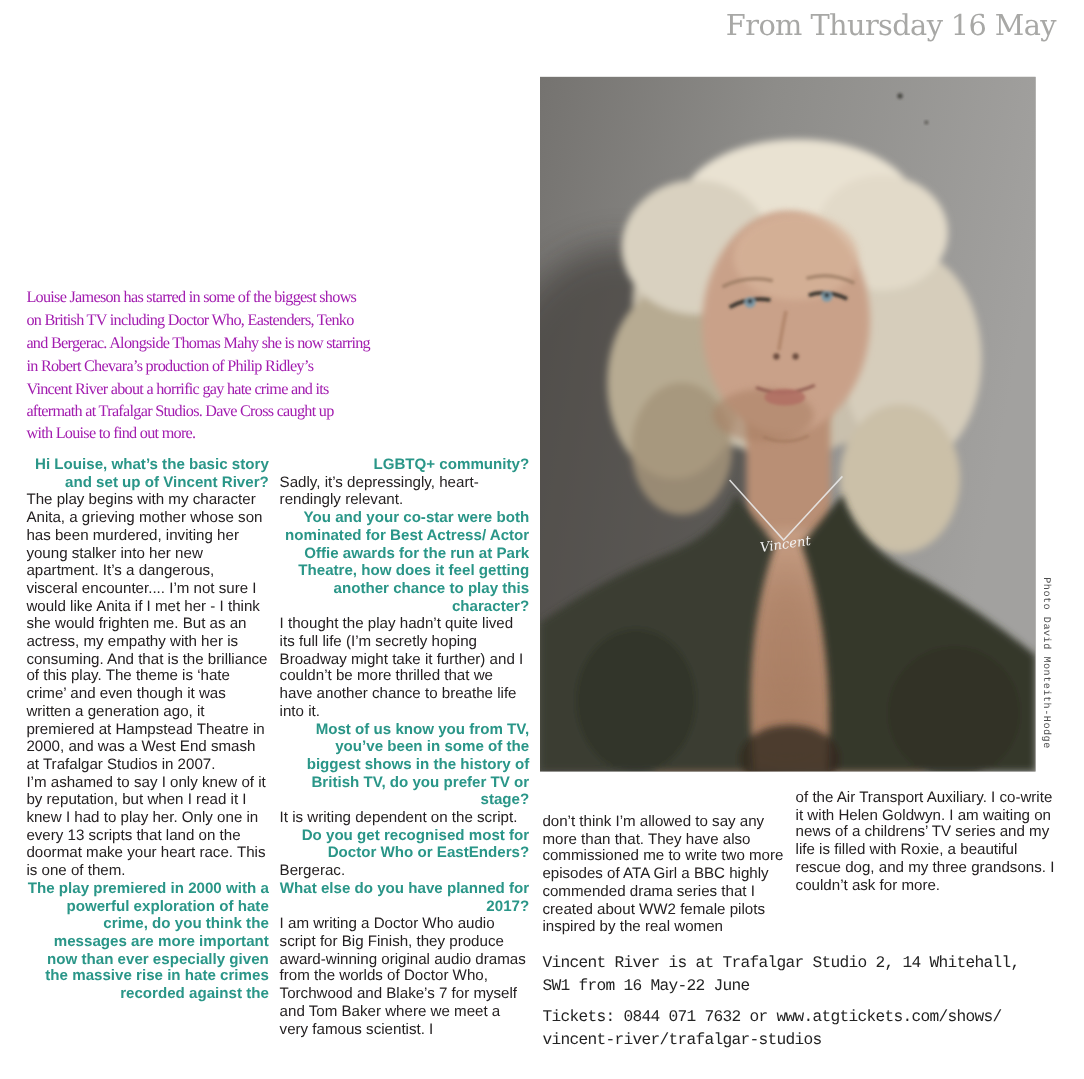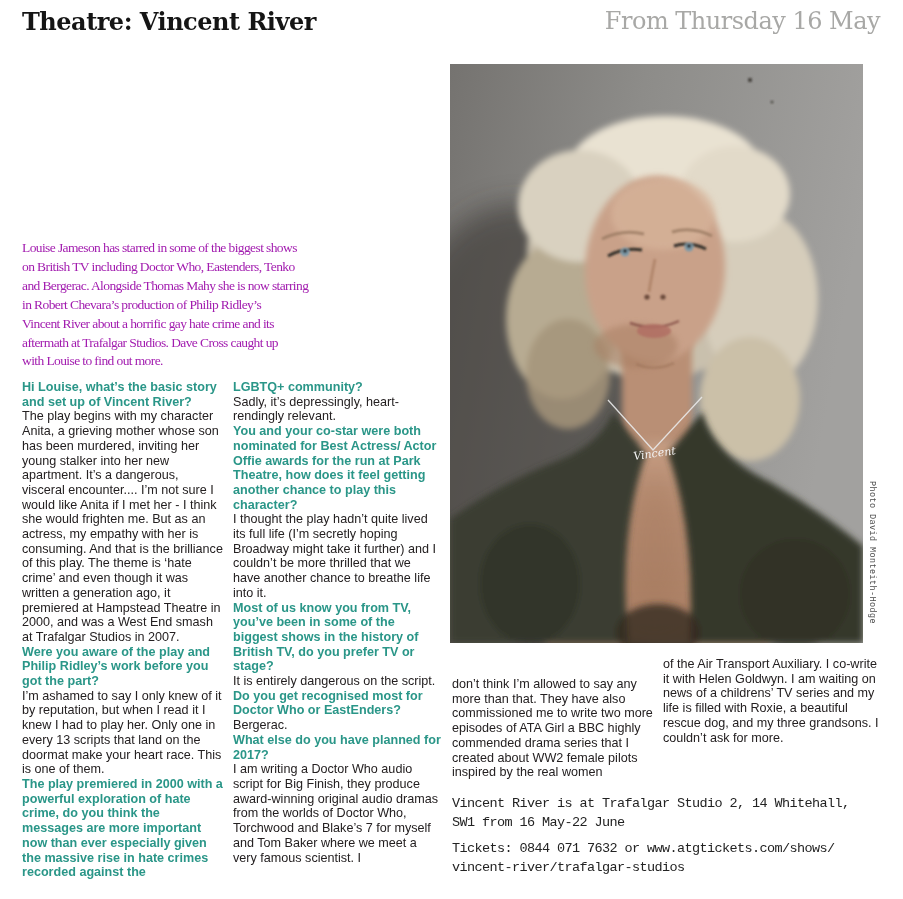--- a/index.html
+++ b/index.html
@@ -26,21 +26,21 @@
   .intro {
     position:absolute; top:239px; left:22px; width:432px;
     font-family:Liberation Serif, serif; font-size:13.5px; line-height:18.9px;
     letter-spacing:-0.6px; color:#a21caf; white-space:pre-line;
   }
   .col {
     position:absolute; top:380px; width:202px;
     font-size:12.6px; line-height:14.7px; color:#242021;
   }
   .col p { margin:0; }
-  .col p.q { color:#2a9688; font-weight:bold; }
+  .col p.q { color:#2a9688; font-weight:bold;text-align:right; }
   #col-0 { left:22px; }
   #col-1 { left:233px; width:208px; }
   #col-2 { left:452px; top:657px; width:206px;margin-top:20px; }
   #col-3 { left:663px; top:657px; width:222px; }
   .photo {
     position:absolute; left:450px; top:64px; width:413px; height:579px;
     background:#8d8c89; overflow:hidden;
   }
   .photo svg { display:block; }
   .credit {
@@ -58,46 +58,44 @@
     position:absolute; left:452px; top:839px; width:442px;
     font-family:"Liberation Mono", monospace; font-size:13.5px; line-height:19px;
     letter-spacing:-0.6px; color:#232323; white-space:pre-line;
   }
 </style>
 </head>
 <body>
 
 <div class="page">
 
-  <div class="kicker">Theatre: Vincent River</div>
   <div class="dateflag">From Thursday 16 May</div>
 
 
   <div class="intro">Louise Jameson has starred in some of the biggest shows
 on British TV including Doctor Who, Eastenders, Tenko
 and Bergerac. Alongside Thomas Mahy she is now starring
 in Robert Chevara’s production of Philip Ridley’s
 Vincent River about a horrific gay hate crime and its
 aftermath at Trafalgar Studios. Dave Cross caught up
 with Louise to find out more.</div>
 
   <div class="col" id="col-0">
       <p class="q">Hi Louise, what’s the basic story and set up of Vincent River?</p>
       <p class="a">The play begins with my character Anita, a grieving mother whose son has been murdered, inviting her young stalker into her new apartment. It’s a dangerous, visceral encounter.... I’m not sure I would like Anita if I met her - I think she would frighten me. But as an actress, my empathy with her is consuming. And that is the brilliance of this play. The theme is ‘hate crime’ and even though it was written a generation ago, it premiered at Hampstead Theatre in 2000, and was a West End smash at Trafalgar Studios in 2007.</p>
-      <p class="q">Were you aware of the play and Philip Ridley’s work before you got the part?</p>
       <p class="a">I’m ashamed to say I only knew of it by reputation, but when I read it I knew I had to play her. Only one in every 13 scripts that land on the doormat make your heart race. This is one of them.</p>
       <p class="q">The play premiered in 2000 with a powerful exploration of hate crime, do you think the messages are more important now than ever especially given the massive rise in hate crimes recorded against the</p>
     </div>
   <div class="col" id="col-1">
       <p class="q">LGBTQ+ community?</p>
       <p class="a">Sadly, it’s depressingly, heart-rendingly relevant.</p>
       <p class="q">You and your co-star were both nominated for Best Actress/ Actor Offie awards for the run at Park Theatre, how does it feel getting another chance to play this character?</p>
       <p class="a">I thought the play hadn’t quite lived its full life (I’m secretly hoping Broadway might take it further) and I couldn’t be more thrilled that we have another chance to breathe life into it.</p>
       <p class="q">Most of us know you from TV, you’ve been in some of the biggest shows in the history of British TV, do you prefer TV or stage?</p>
-      <p class="a">It is entirely dangerous on the script.</p>
+      <p class="a">It is writing dependent on the script.</p>
       <p class="q">Do you get recognised most for Doctor Who or EastEnders?</p>
       <p class="a">Bergerac.</p>
       <p class="q">What else do you have planned for 2017?</p>
       <p class="a">I am writing a Doctor Who audio script for Big Finish, they produce award-winning original audio dramas from the worlds of Doctor Who, Torchwood and Blake’s 7 for myself and Tom Baker where we meet a very famous scientist. I</p>
     </div>
   <div class="col" id="col-2">
       <p class="a">don’t think I’m allowed to say any more than that. They have also commissioned me to write two more episodes of ATA Girl a BBC highly commended drama series that I created about WW2 female pilots inspired by the real women</p>
     </div>
   <div class="col" id="col-3">
       <p class="a">of the Air Transport Auxiliary. I co-write it with Helen Goldwyn. I am waiting on news of a childrens’ TV series and my life is filled with Roxie, a beautiful rescue dog, and my three grandsons. I couldn’t ask for more.</p>

